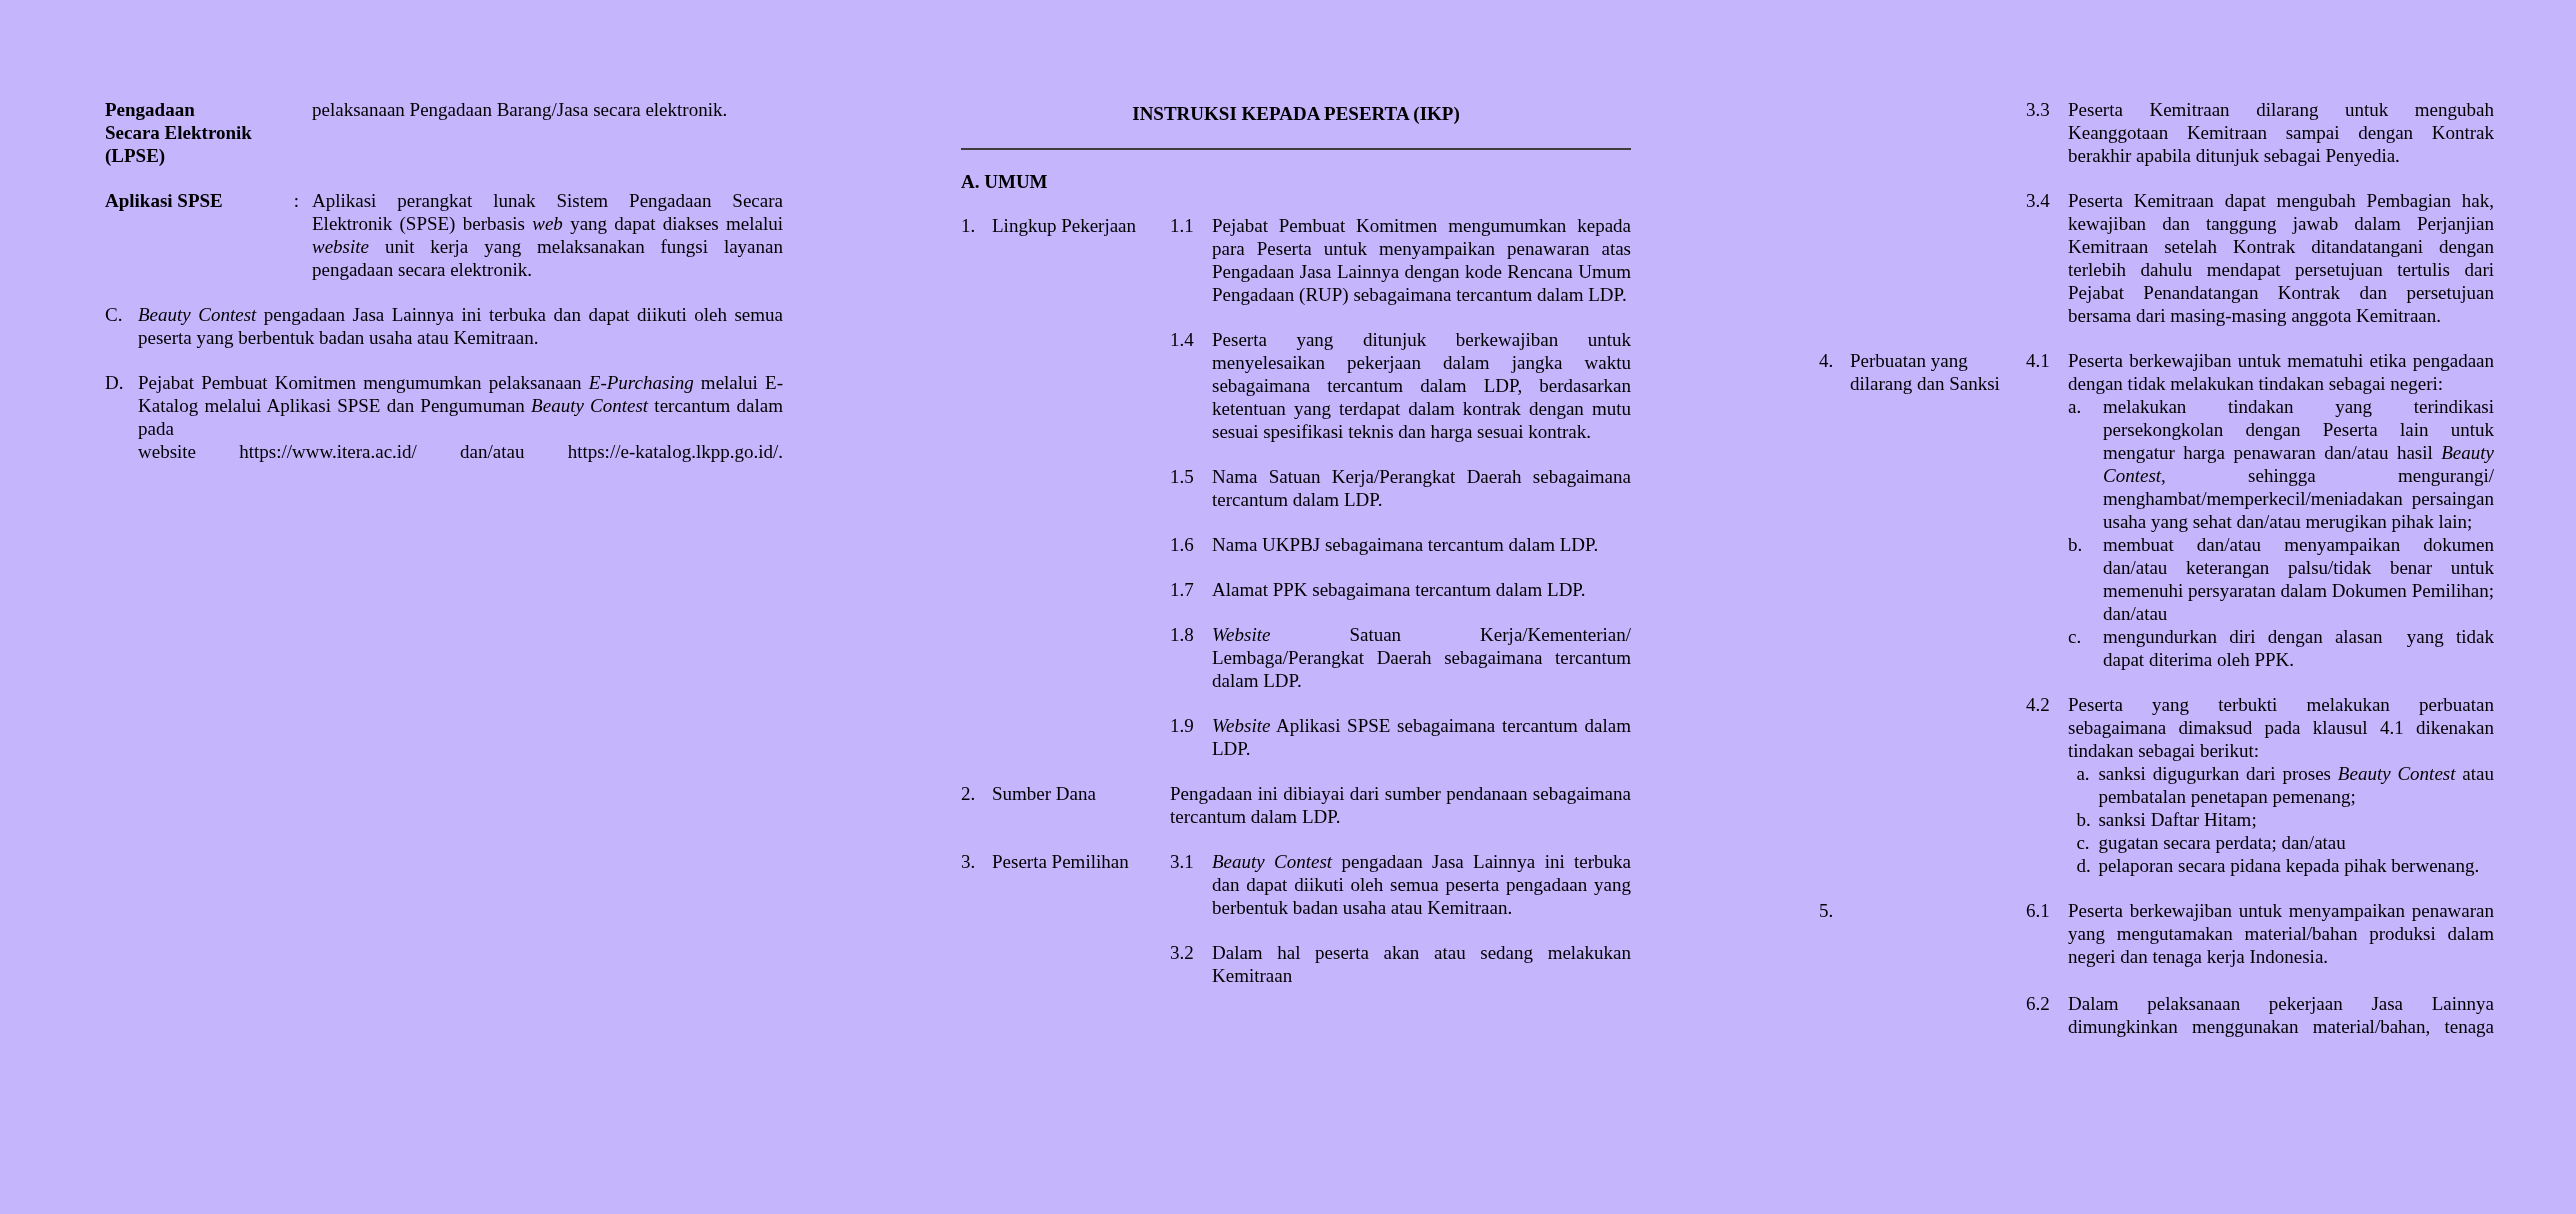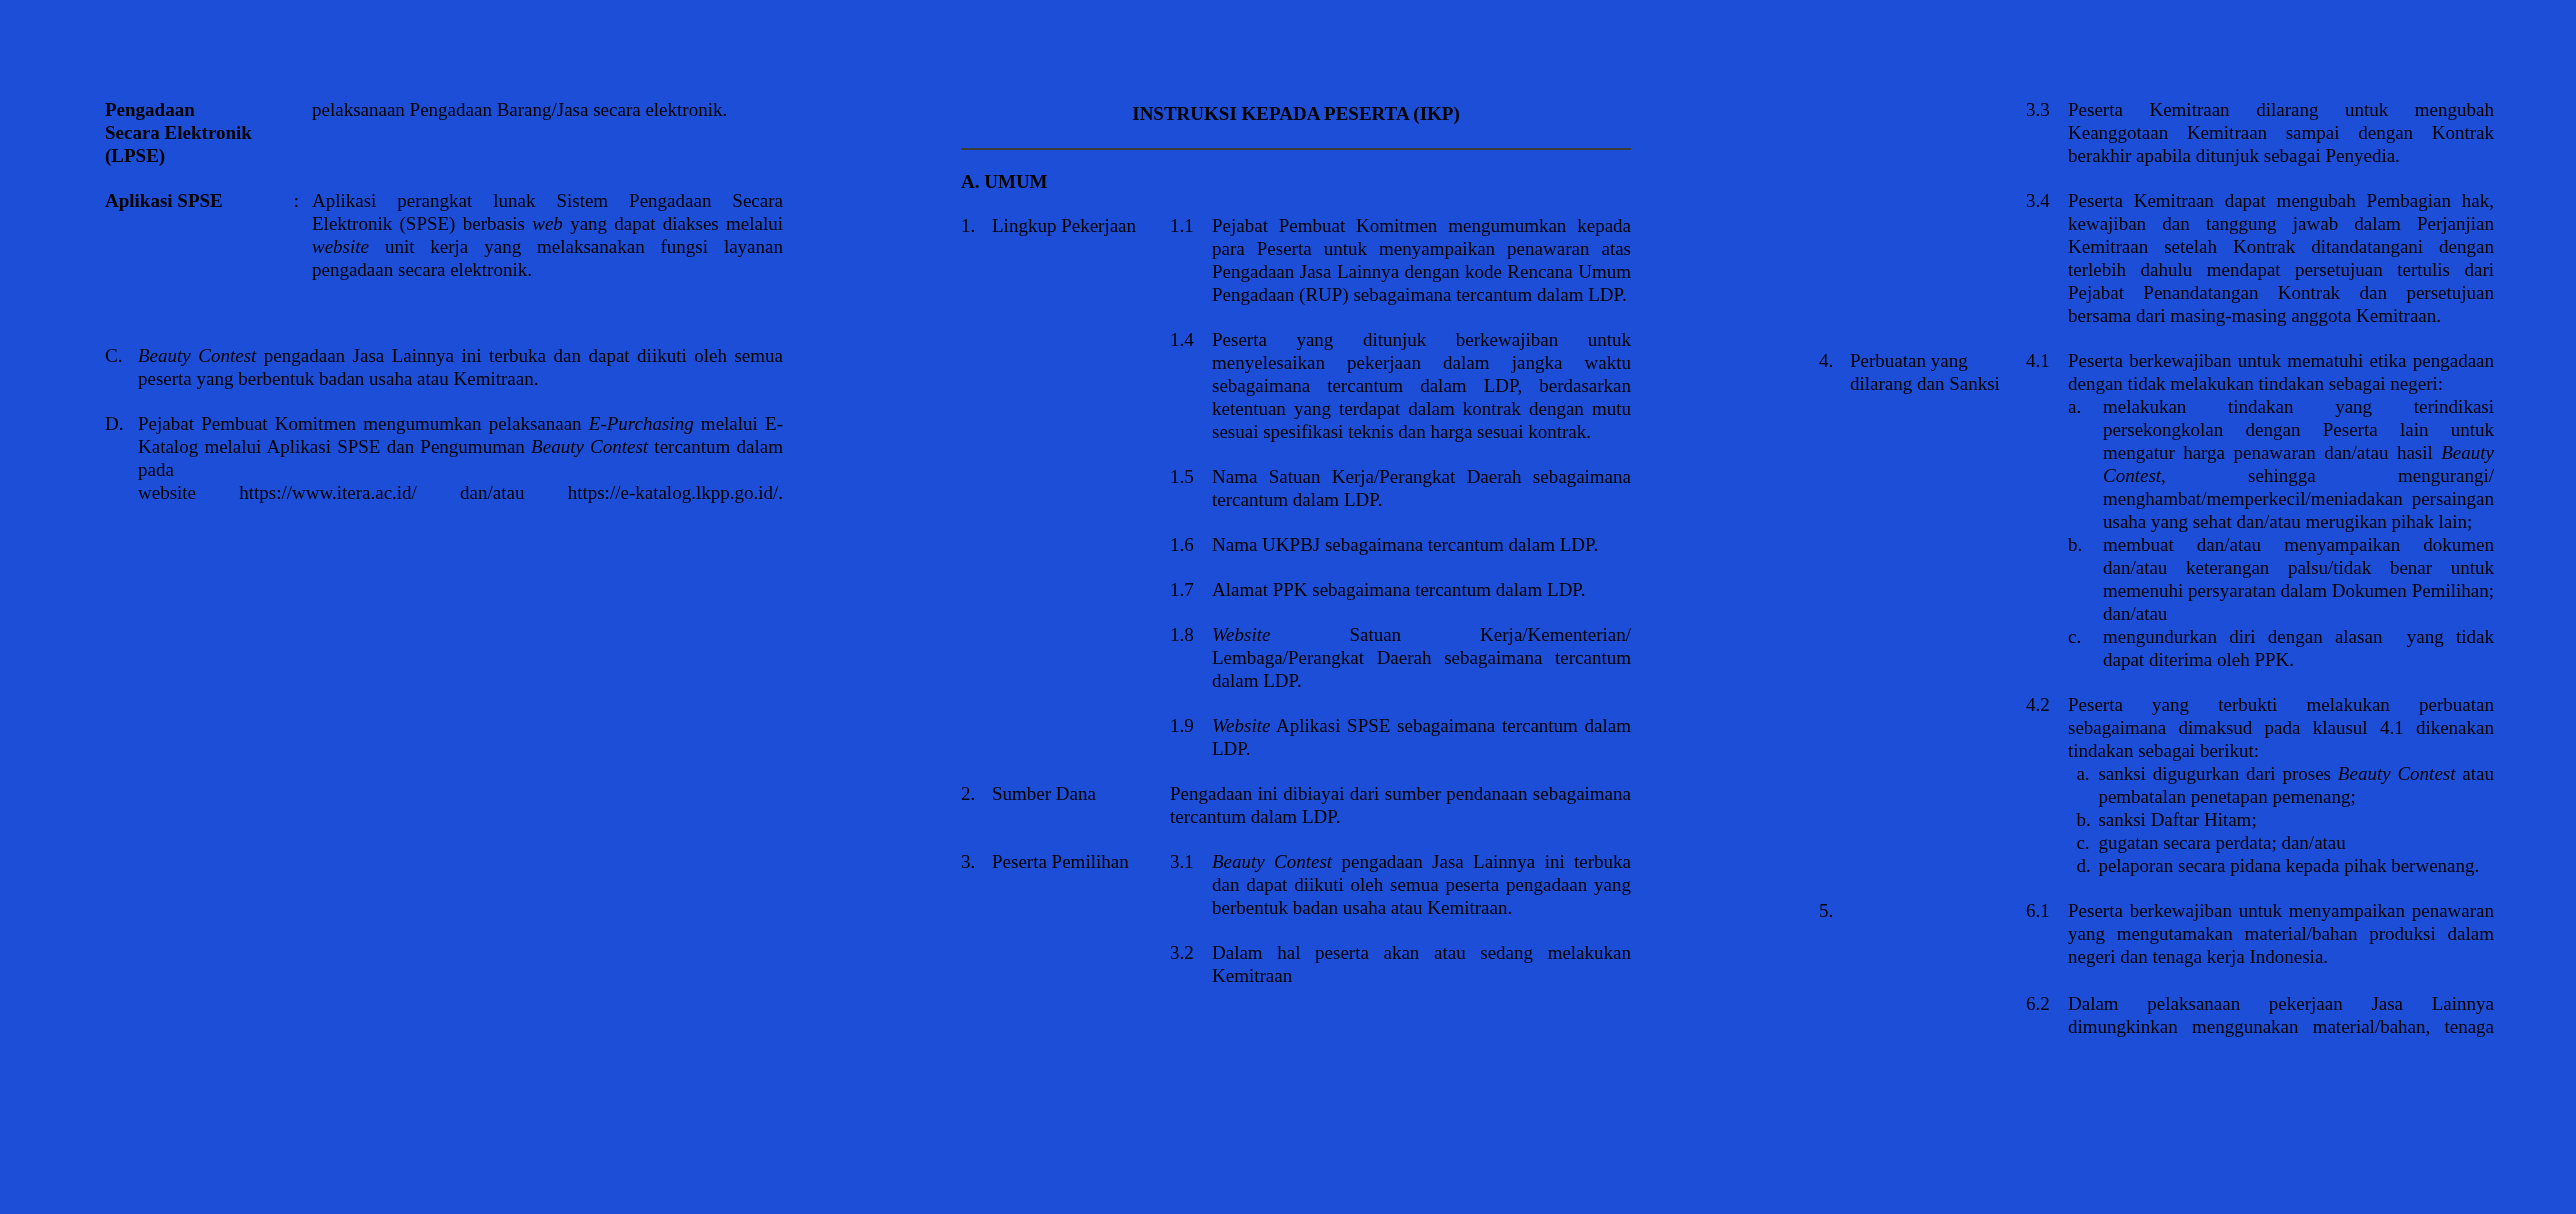--- a/index.html
+++ b/index.html
@@ -1,38 +1,38 @@
 <!DOCTYPE html>
 <html style="font-size:11px"><head>
 <meta charset="utf-8">
 <title>INSTRUKSI KEPADA PESERTA (IKP)</title>
 <style>
   * { margin:0; padding:0; box-sizing:border-box; }
   html, body { background:#ffffff; }
   .canvas {
     position:relative;
     width:2576px; height:1214px;
-    background:#1d4ed8;
+    background:#c4b5fd;
     overflow:hidden;
     font-family:"Liberation Serif", "DejaVu Serif", serif;
     font-size:19px;
     line-height:23px;
     color:#000000;
   }
   .col { position:absolute; top:98px; }
   .col-left  { left:105px;  width:678px; }
   .col-mid   { left:961px; width:670px; }
   .col-right { left:1819px; width:675px; }
 
   
   .def-row { display:grid; grid-template-columns:176px 31px 1fr; margin-bottom:22px; }
   .def-term { font-weight:bold; white-space:pre-line; }
   .def-sep { text-align:center; }
   .def-text { text-align:justify; }
-  .mb-xl { margin-bottom:63px; }
+  .mb-xl { margin-bottom:22px; }
 
   
   .lettered { display:grid; grid-template-columns:33px 1fr; margin-bottom:22px; }
   .ltext { text-align:justify; }
   .just-last { text-align:justify; text-align-last:justify; }
   .url-line { display:flex; justify-content:space-between; }
 
   
   .doc-title { font-weight:bold; text-align:center; margin-top:4.2px; }
   .title-rule { border:none; border-top:2.1px solid #3d3d3d; margin-top:23px; width:100%; }

